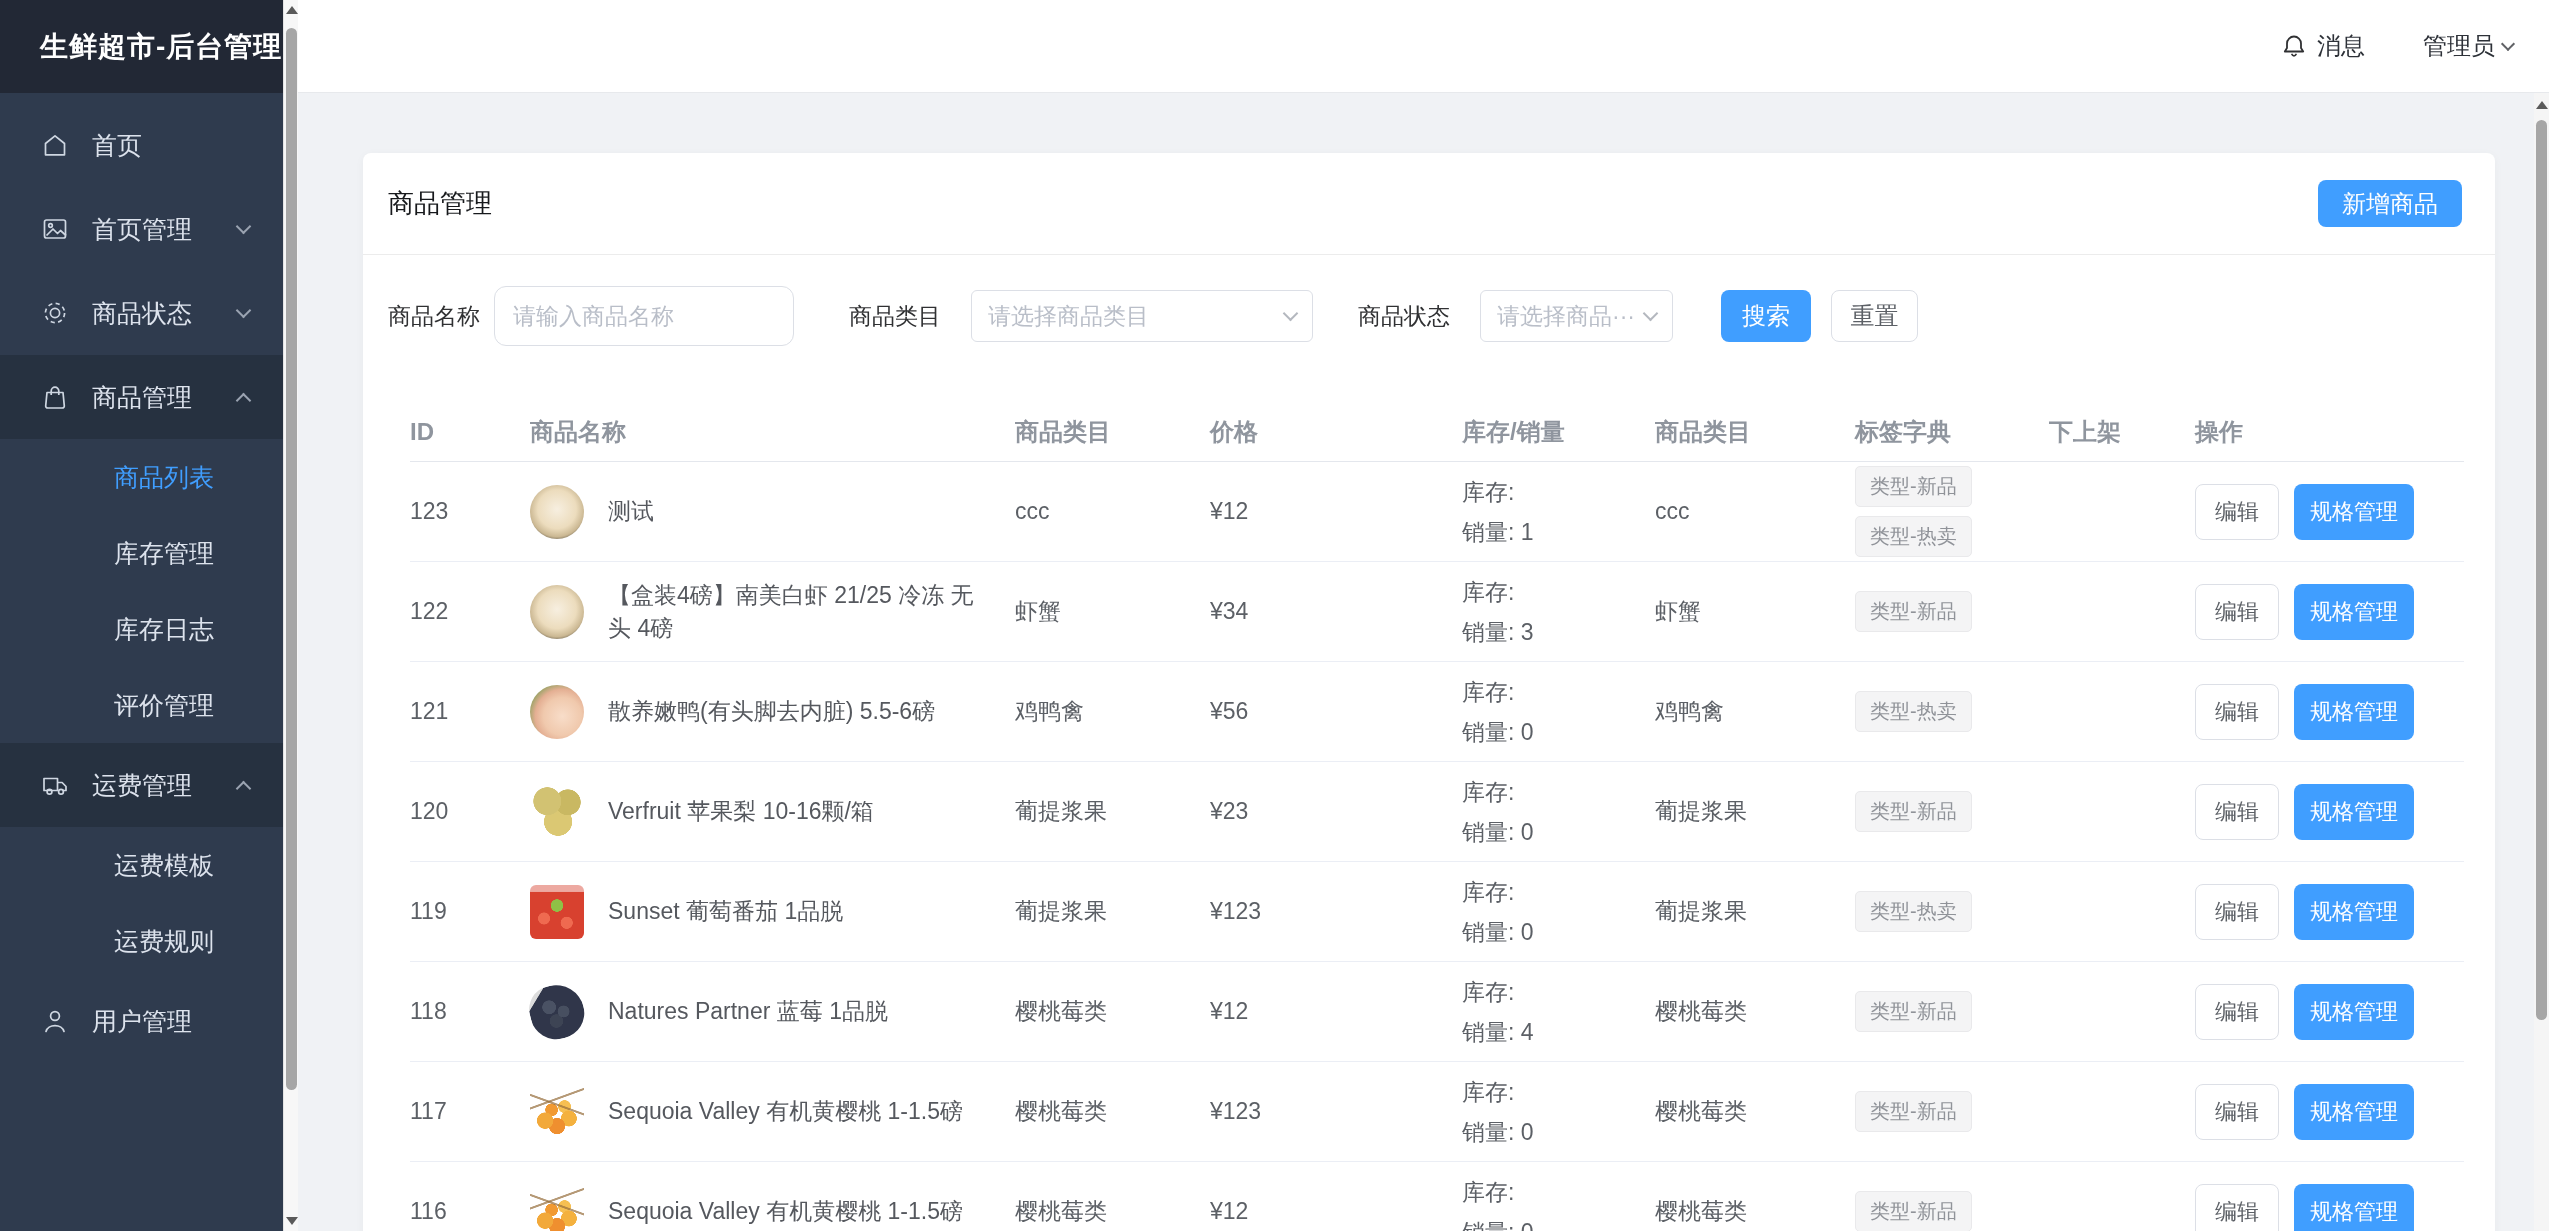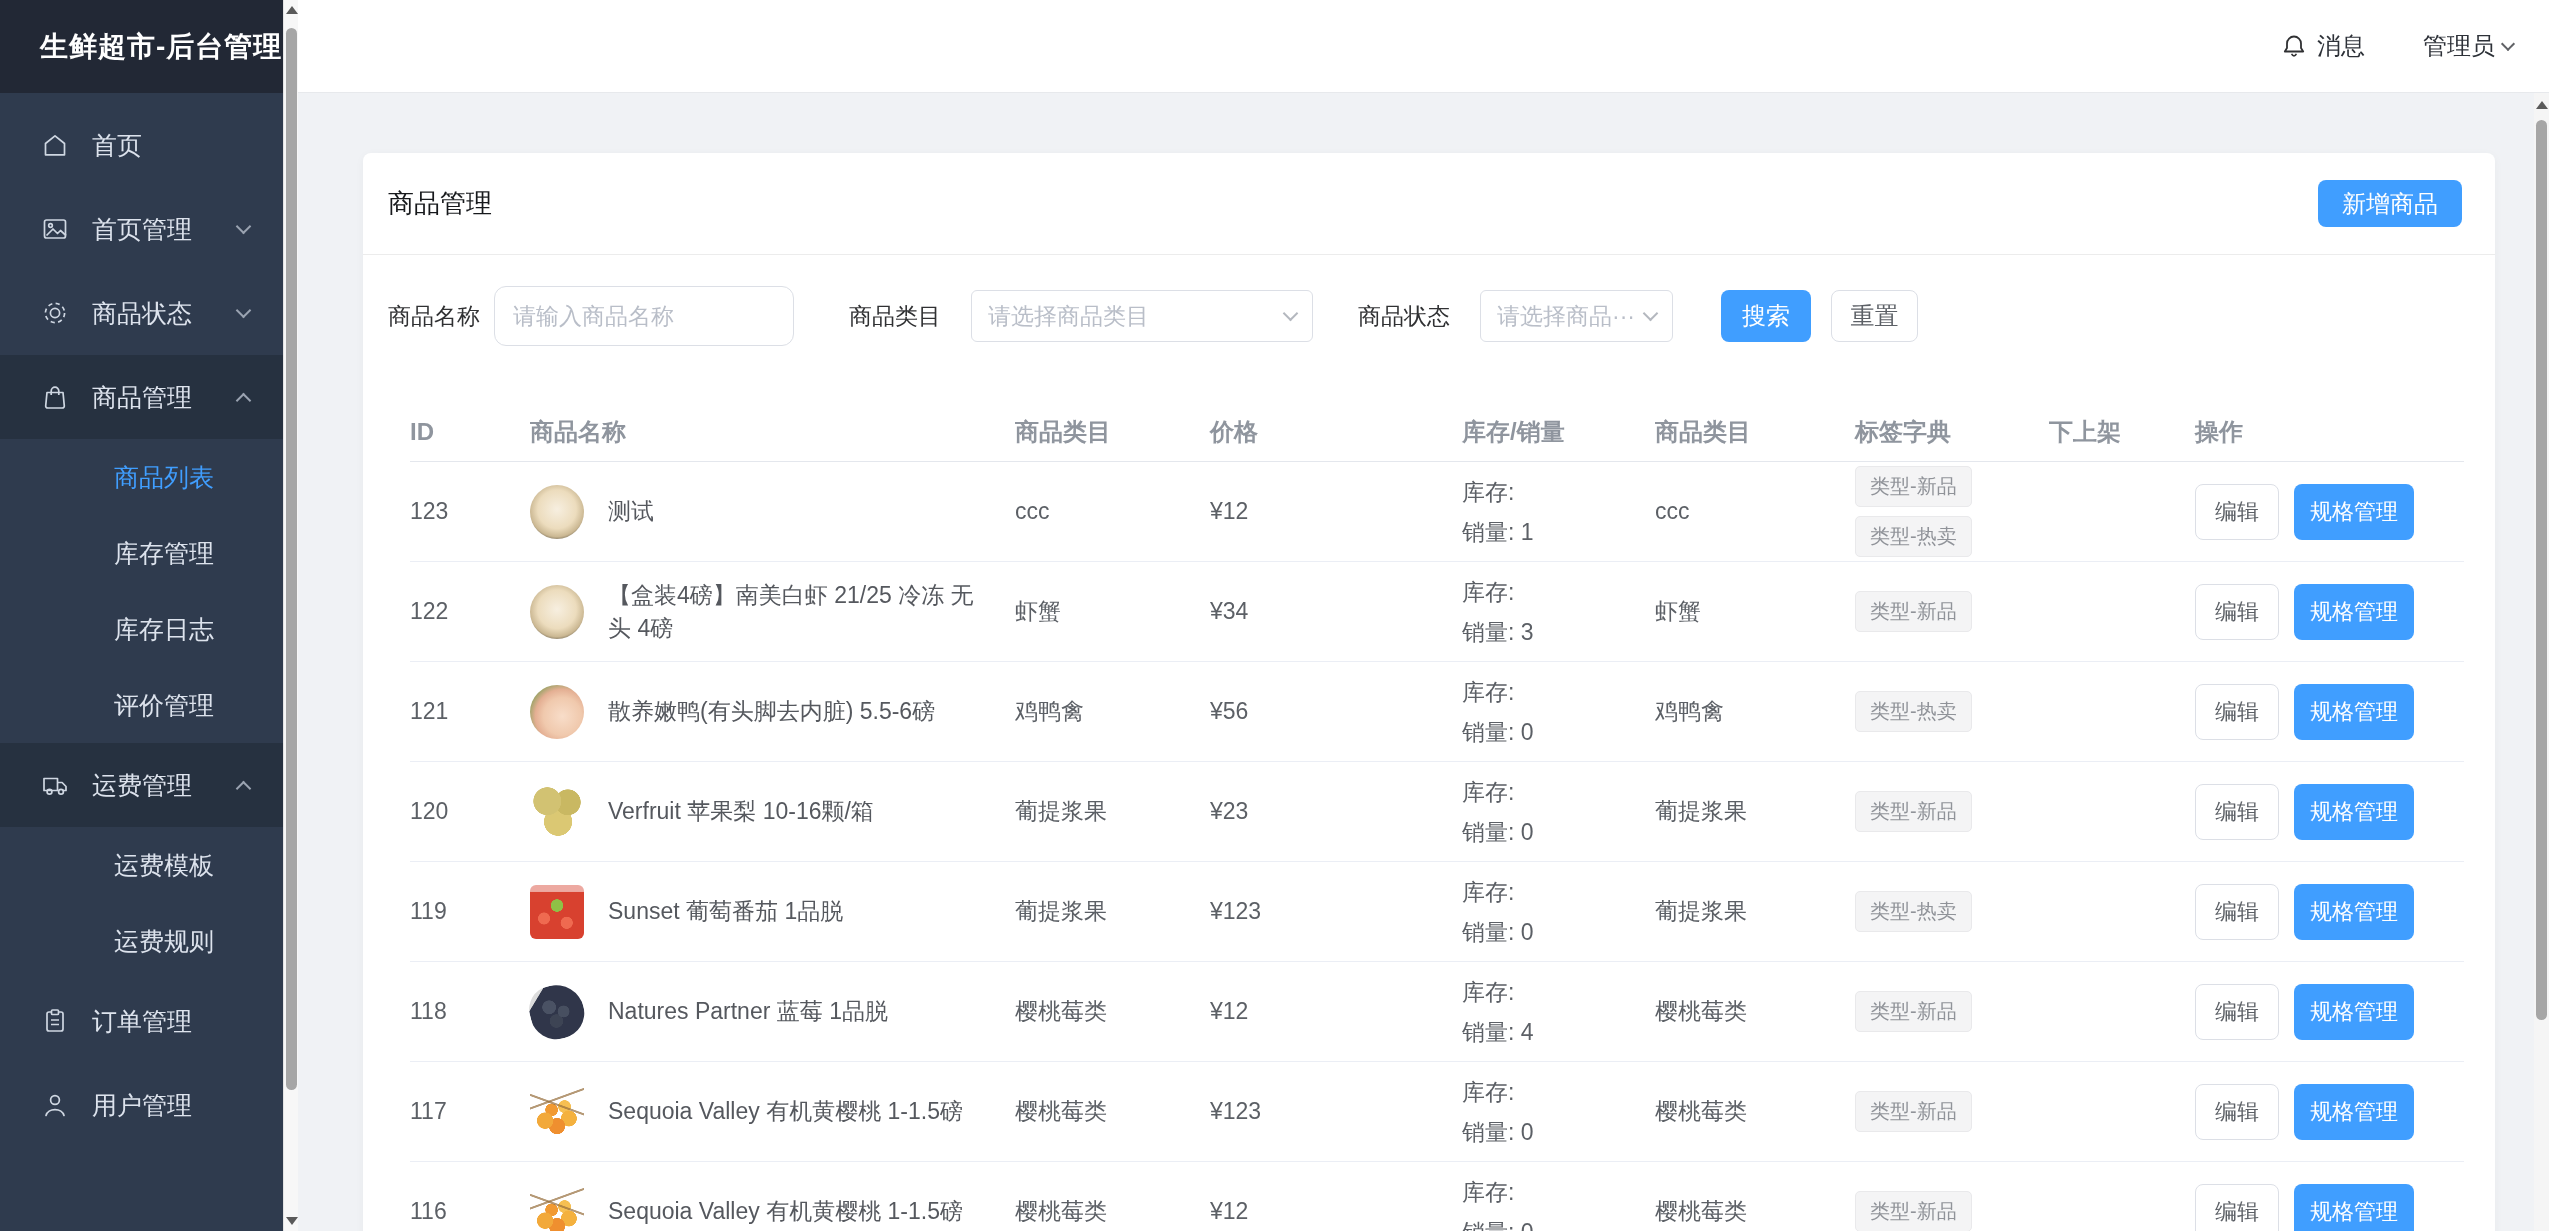--- a/index.html
+++ b/index.html
@@ -203,30 +203,20 @@
         <span class="chev up"></span>
       </div>
 
       <div class="nav-sub">
         <span>运费模板</span>
       </div>
       <div class="nav-sub">
         <span>运费规则</span>
       </div>
 
-      <div class="nav-item">
-        <span class="nav-icon">
-          <svg viewBox="0 0 30 30" fill="none" stroke="currentColor" stroke-width="1.7" stroke-linejoin="round">
-              <rect x="7" y="6" width="16" height="19" rx="2"></rect>
-              <rect x="11.5" y="4" width="7" height="4.5" rx="1" fill="#2f3b4e"></rect>
-              <path d="M11 14 h8 M11 18.5 h8"></path>
-            </svg>
-        </span>
-        <span class="nav-label">订单管理</span>
-      </div>
 
       <div class="nav-item">
         <span class="nav-icon">
           <svg viewBox="0 0 30 30" fill="none" stroke="currentColor" stroke-width="1.7" stroke-linecap="round">
               <circle cx="15" cy="10" r="4.4"></circle>
               <path d="M6 25.5 a9.2 7.4 0 0 1 18 0"></path>
             </svg>
         </span>
         <span class="nav-label">用户管理</span>
       </div>

